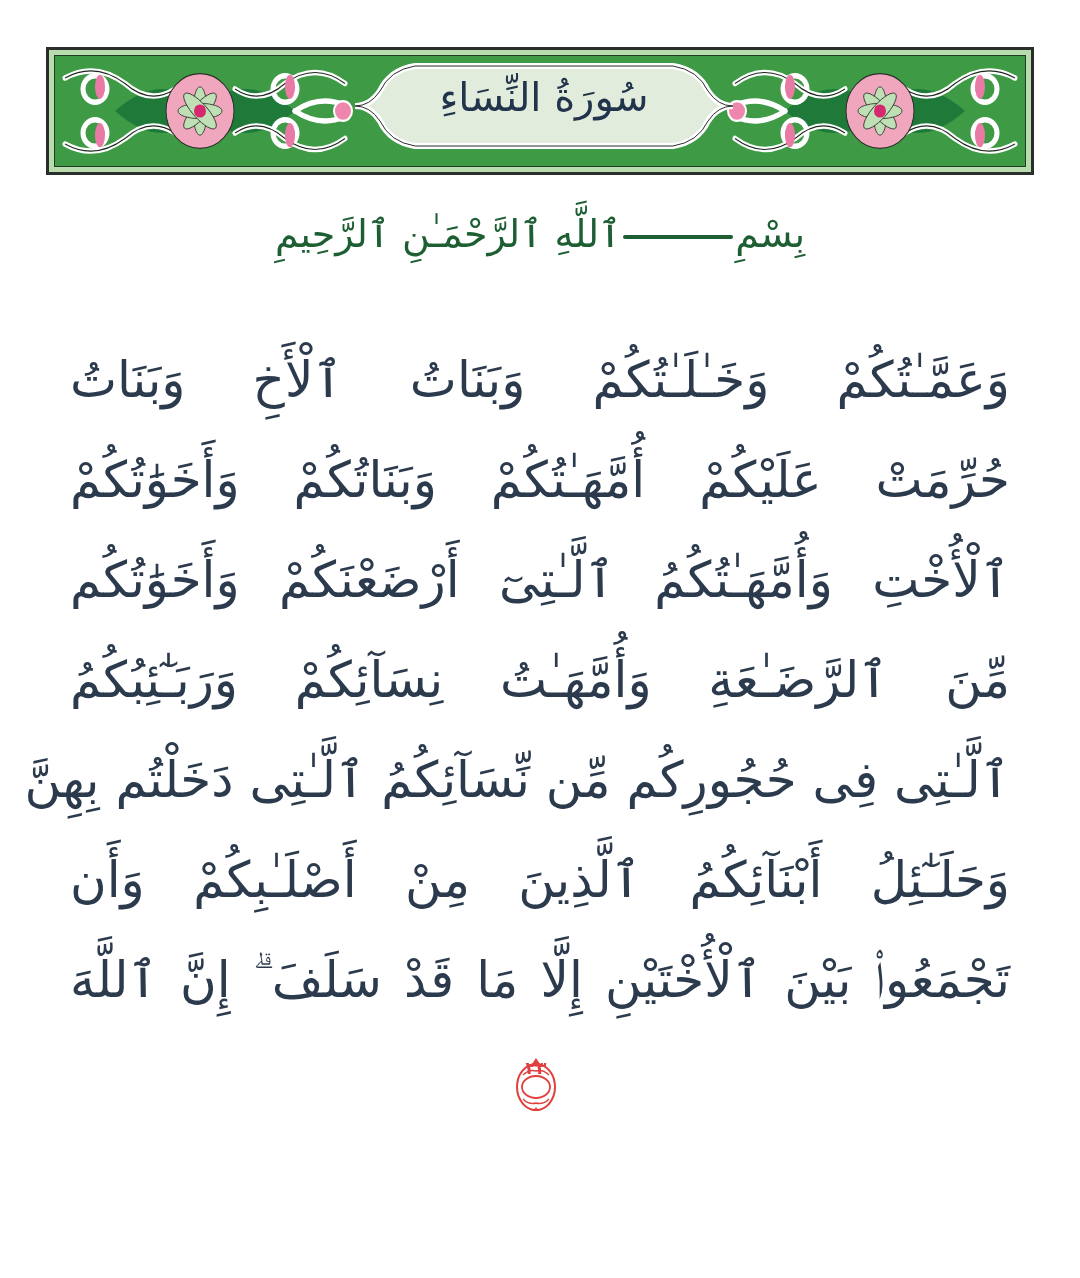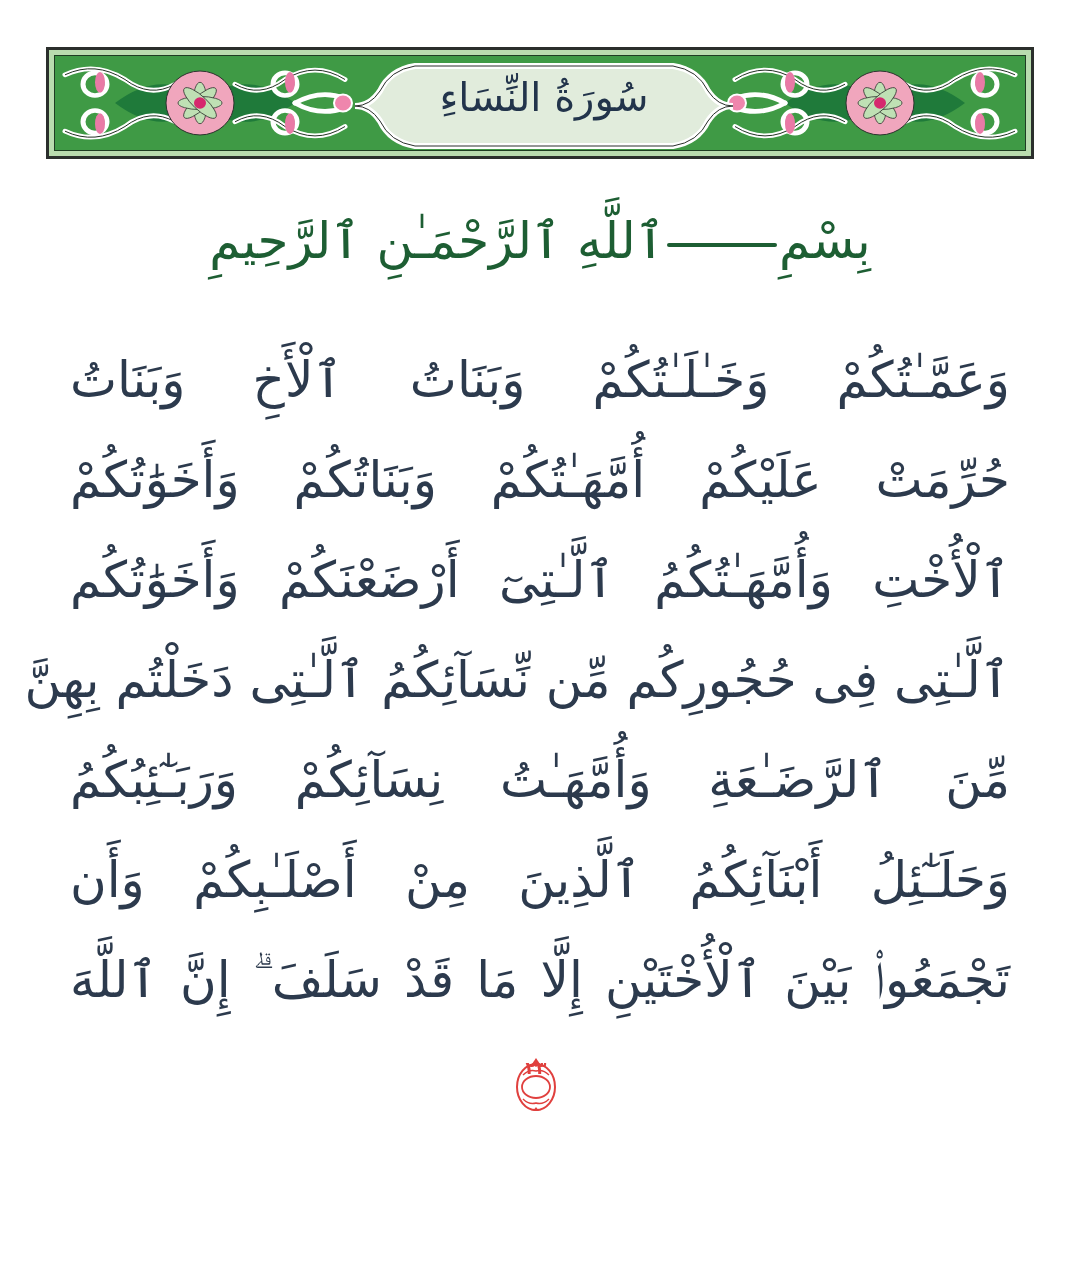--- a/index.html
+++ b/index.html
@@ -1,21 +1,21 @@
 <!DOCTYPE html>
 <html><head>
 <meta charset="utf-8">
 <style>
   html, body { margin: 0; padding: 0; background: #ffffff; }
   body { width: 1080px; height: 1278px; position: relative; overflow: hidden;
          font-family: "DejaVu Sans", sans-serif; }
 
   
   .banner {
-    position: absolute; left: 46px; top: 47px; width: 988px; height: 112px;
+    position: absolute; left: 46px; top: 47px; width: 988px; height: 128px;
     box-sizing: border-box; border: 3px solid #2b2f2c; background: #b9dcae;
   }
   .banner-inner {
     position: absolute; left: 5px; top: 5px; right: 5px; bottom: 5px;
     background: #3f9a45; border: 1px solid #1f3d22; overflow: hidden;
   }
   .ornament { position: absolute; top: 0; height: 100%; }
   .ornament.left { left: 0; width: 300px; }
   .ornament.right { right: 0; width: 300px; }
   .cartouche {
@@ -24,21 +24,21 @@
   .surah-title {
     position: absolute; left: 0; right: 0; top: 18px; text-align: center;
     font-family: "DejaVu Sans", sans-serif; font-size: 40px; color: #22344b;
     direction: rtl; letter-spacing: 1px;
   }
 
   
   .basmala {
     position: absolute; left: 0; right: 0; top: 212px; text-align: center;
     direction: rtl; font-family: "DejaVu Sans", sans-serif;
-    font-size: 50px; color: #1d5e33;
+    font-size: 38px; color: #1d5e33;
   }
   .basmala .stretch {
     display: inline-block; width: 110px; height: 4px; background: #1d5e33;
     vertical-align: middle; margin: 0 2px; border-radius: 2px;
   }
 
   
   .verse {
     position: absolute; left: 70px; width: 940px; top: 330px;
     direction: rtl; color: #2c3a4d;
@@ -161,22 +161,22 @@
 </div>
 
 <div class="basmala">
   <span>بِسْمِ</span><span class="stretch"></span><span>ٱللَّهِ ٱلرَّحْمَـٰنِ ٱلرَّحِيمِ</span>
 </div>
 
 <div class="verse">
   <div class="line">وَعَمَّـٰتُكُمْ وَخَـٰلَـٰتُكُمْ وَبَنَاتُ ٱلْأَخِ وَبَنَاتُ</div>
   <div class="line">حُرِّمَتْ عَلَيْكُمْ أُمَّهَـٰتُكُمْ وَبَنَاتُكُمْ وَأَخَوَٰتُكُمْ</div>
   <div class="line">ٱلْأُخْتِ وَأُمَّهَـٰتُكُمُ ٱلَّـٰتِىٓ أَرْضَعْنَكُمْ وَأَخَوَٰتُكُم</div>
+  <div class="line">مِّنَ ٱلرَّضَـٰعَةِ وَأُمَّهَـٰتُ نِسَآئِكُمْ وَرَبَـٰٓئِبُكُمُ</div>
   <div class="line">ٱلَّـٰتِى فِى حُجُورِكُم مِّن نِّسَآئِكُمُ ٱلَّـٰتِى دَخَلْتُم بِهِنَّ</div>
-  <div class="line">مِّنَ ٱلرَّضَـٰعَةِ وَأُمَّهَـٰتُ نِسَآئِكُمْ وَرَبَـٰٓئِبُكُمُ</div>
   <div class="line">وَحَلَـٰٓئِلُ أَبْنَآئِكُمُ ٱلَّذِينَ مِنْ أَصْلَـٰبِكُمْ وَأَن</div>
   <div class="line">تَجْمَعُوا۟ بَيْنَ ٱلْأُخْتَيْنِ إِلَّا مَا قَدْ سَلَفَ ۗ إِنَّ ٱللَّهَ</div>
   <div class="line last">
     <span class="ayah-marker">
       <svg width="42" height="58" viewBox="0 0 42 58">
         <ellipse cx="21" cy="32" rx="19" ry="23" fill="none" stroke="#e0403e" stroke-width="2"></ellipse>
         <ellipse cx="21" cy="32" rx="14" ry="11" fill="#ffffff" stroke="#e0403e" stroke-width="1.8"></ellipse>
         <path d="M21,3 L25,9 L21,12 L17,9 Z" fill="#e0403e"></path>
         <path d="M8,20 Q14,14 21,16 Q28,14 34,20" fill="none" stroke="#e0403e" stroke-width="1.4"></path>
         <path d="M8,44 Q14,50 21,48 Q28,50 34,44" fill="none" stroke="#e0403e" stroke-width="1.4"></path>

